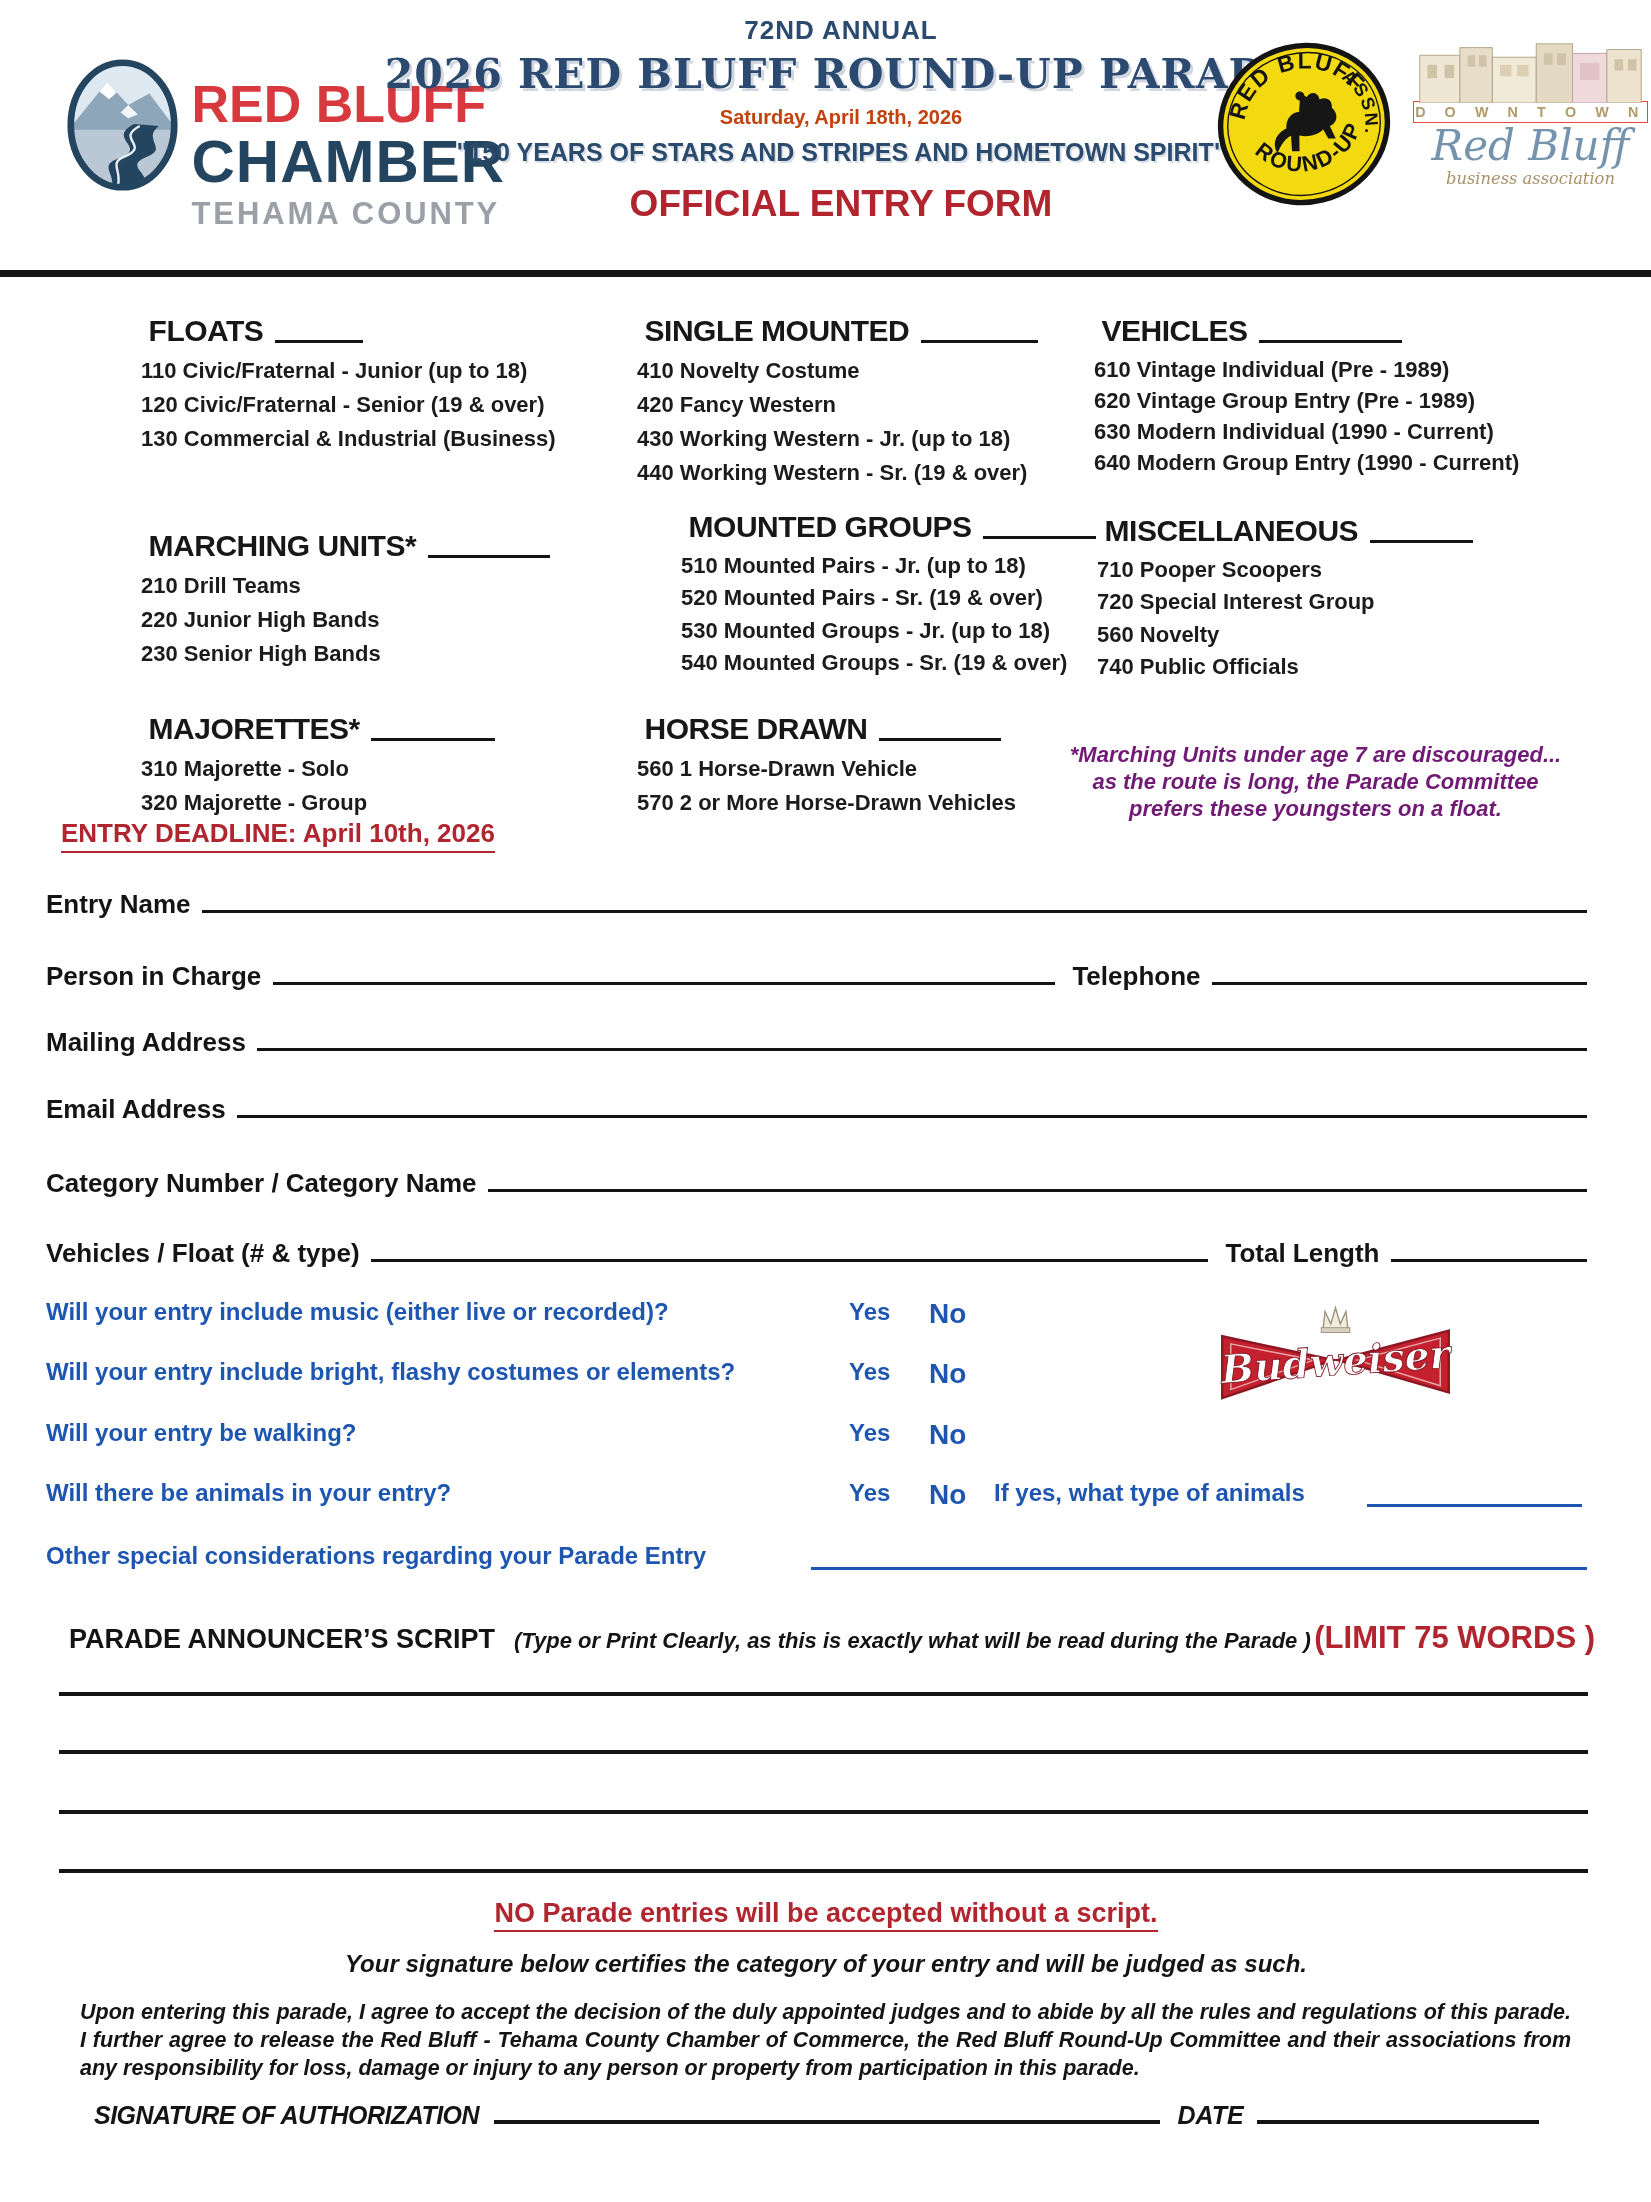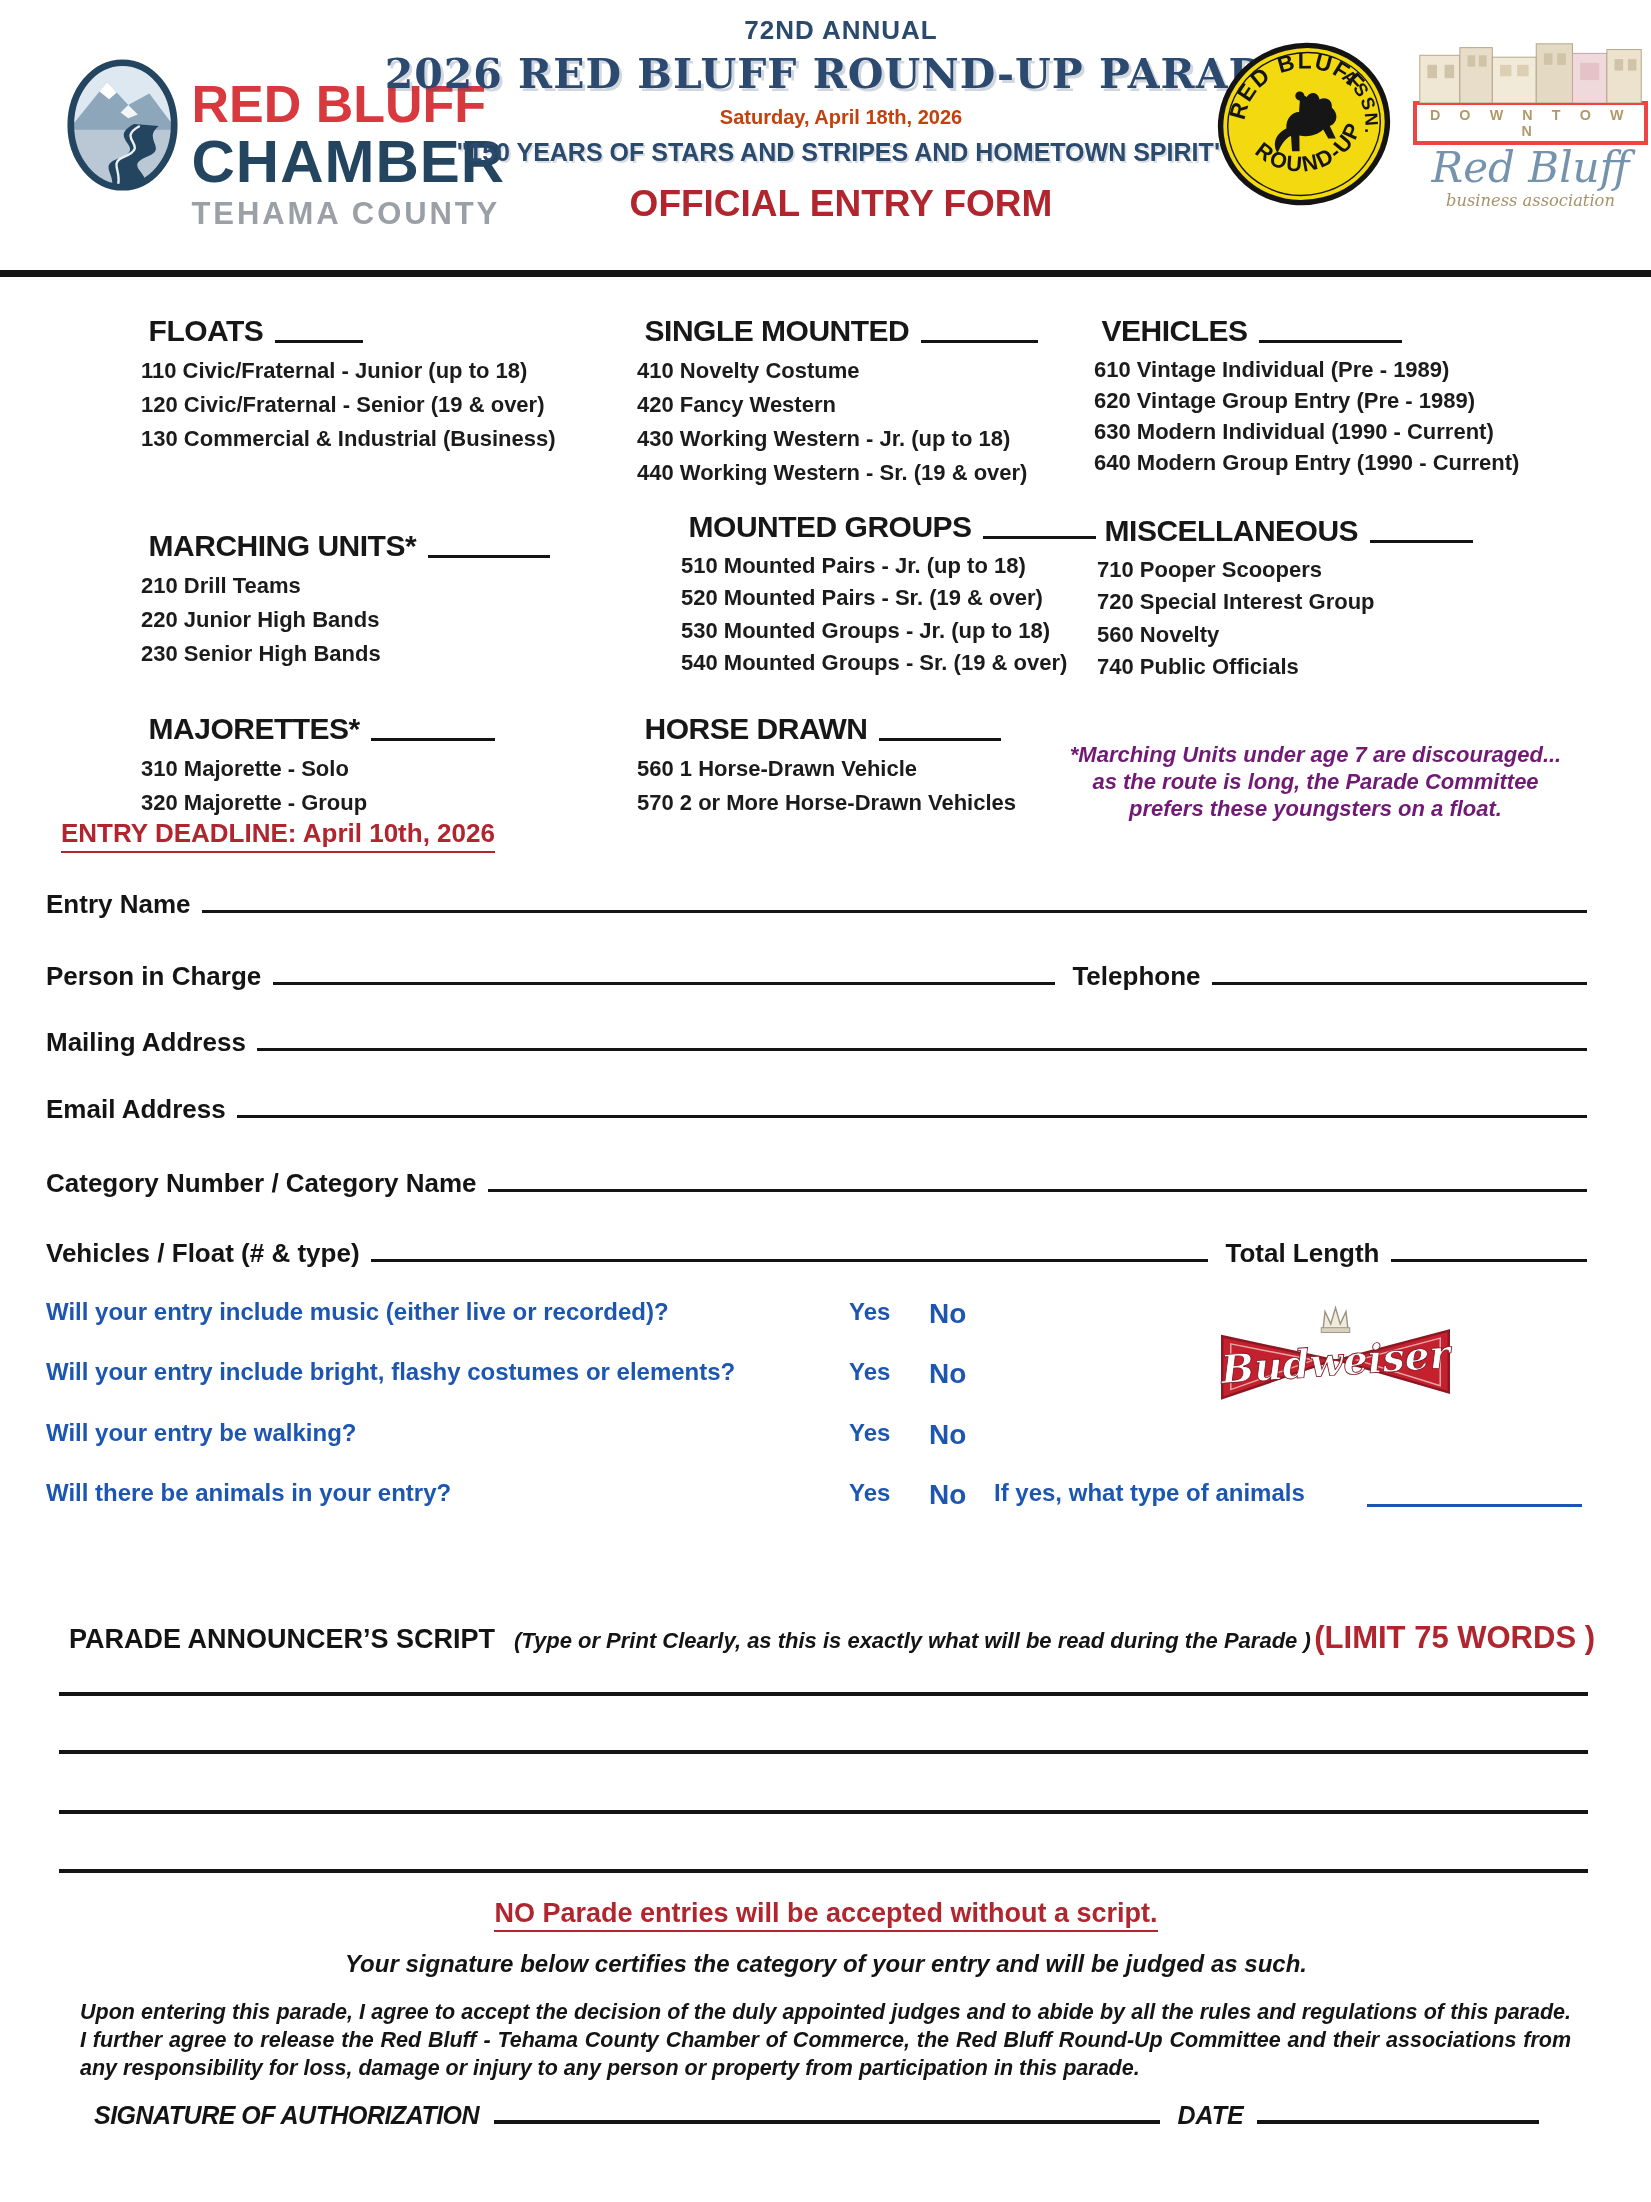--- a/index.html
+++ b/index.html
@@ -17,21 +17,21 @@
   .annual{font-size:26px;font-weight:bold;color:#2a4a6e;letter-spacing:1px;}
   .parade-title{font-family:"DejaVu Serif",serif;font-size:41px;font-weight:bold;color:#2c4a70;
                 letter-spacing:1px;margin-top:3.8px;text-shadow:2.9px 2.9px 0 rgba(44,74,112,0.22);}
   .parade-date{font-size:20px;font-weight:bold;color:#c2410c;margin-top:7.6px;}
   .slogan{font-size:25px;font-weight:bold;color:#2a4a6e;margin-top:9.6px;letter-spacing:0px;
           text-shadow:1.9px 1.9px 0 rgba(44,74,112,0.18);}
   .form-title{font-size:37px;font-weight:bold;color:#b1252f;margin-top:15.3px;letter-spacing:0px;}
 
   .downtown{position:absolute;left:1413px;top:40px;width:235px;height:164px;text-align:center;}
   .dt-banner{font-size:14.3px;font-weight:bold;color:#b09a6a;letter-spacing:7.6px;
-             border:4px solid #ef4444;background:#fff;padding:1.9px 0;margin-top:-5.7px;}
+             border:1px solid #ef4444;background:#fff;padding:1.9px 0;margin-top:-5.7px;}
   .dt-script{font-family:"DejaVu Serif",serif;font-style:italic;font-size:42px;color:#7593ad;
              line-height:1;margin-top:1.9px;}
   .dt-sub{font-family:"DejaVu Serif",serif;font-style:italic;font-size:16.3px;color:#a8926a;margin-top:1.9px;}
 
   .rule{position:absolute;left:0;top:270px;width:1652px;height:6.7px;background:#141414;}
 
   
   .cat-block{position:absolute;}
   .cat-head{display:flex;align-items:flex-end;gap:11.5px;margin-left:7.6px;}
   .cat-title{font-size:30px;font-weight:bold;letter-spacing:-0.5px;color:#171717;}
@@ -328,20 +328,24 @@
   </div>
 
   <div class="qrow" style="top:1479px;">
     <span class="qtext">Will there be animals in your entry?</span>
     <span class="qyes">Yes</span>
     <span class="qno">No</span>
     <span class="qextra">If yes, what type of animals</span>
     <span class="bline" style="left:1321px;width:215px;"></span>
   </div>
 
+  <div class="qrow" style="top:1542px;">
+    <span class="qtext">Other special considerations regarding your Parade Entry</span>
+    <span class="bline" style="left:765px;right:0;"></span>
+  </div>
 
   <svg class="budweiser" width="239" height="119" viewBox="0 0 250 125">
     <path d="M112,28 L114,10 L120,23 L125,6 L130,23 L136,10 L138,28 Z" fill="#f0ebdd" stroke="#9c9382" stroke-width="1.5"></path>
     <rect x="110" y="27" width="30" height="5" fill="#d9d2c0" stroke="#9c9382" stroke-width="1"></rect>
     <polygon points="6,36 123,61 6,101" fill="#c4202e" stroke="#8c1622" stroke-width="2.5"></polygon>
     <polygon points="244,30 127,61 244,95" fill="#c4202e" stroke="#8c1622" stroke-width="2.5"></polygon>
     <polygon points="15,44 102,61 15,92" fill="none" stroke="#e6a9ab" stroke-width="1.5"></polygon>
     <polygon points="235,38 148,61 235,88" fill="none" stroke="#e6a9ab" stroke-width="1.5"></polygon>
     <text x="125" y="77" text-anchor="middle" font-family="DejaVu Serif,serif" font-style="italic" font-weight="bold" font-size="41" fill="#ffffff" stroke="#7c1320" stroke-width="0.9" transform="rotate(-4 125 63)">Budweiser</text>
   </svg>

